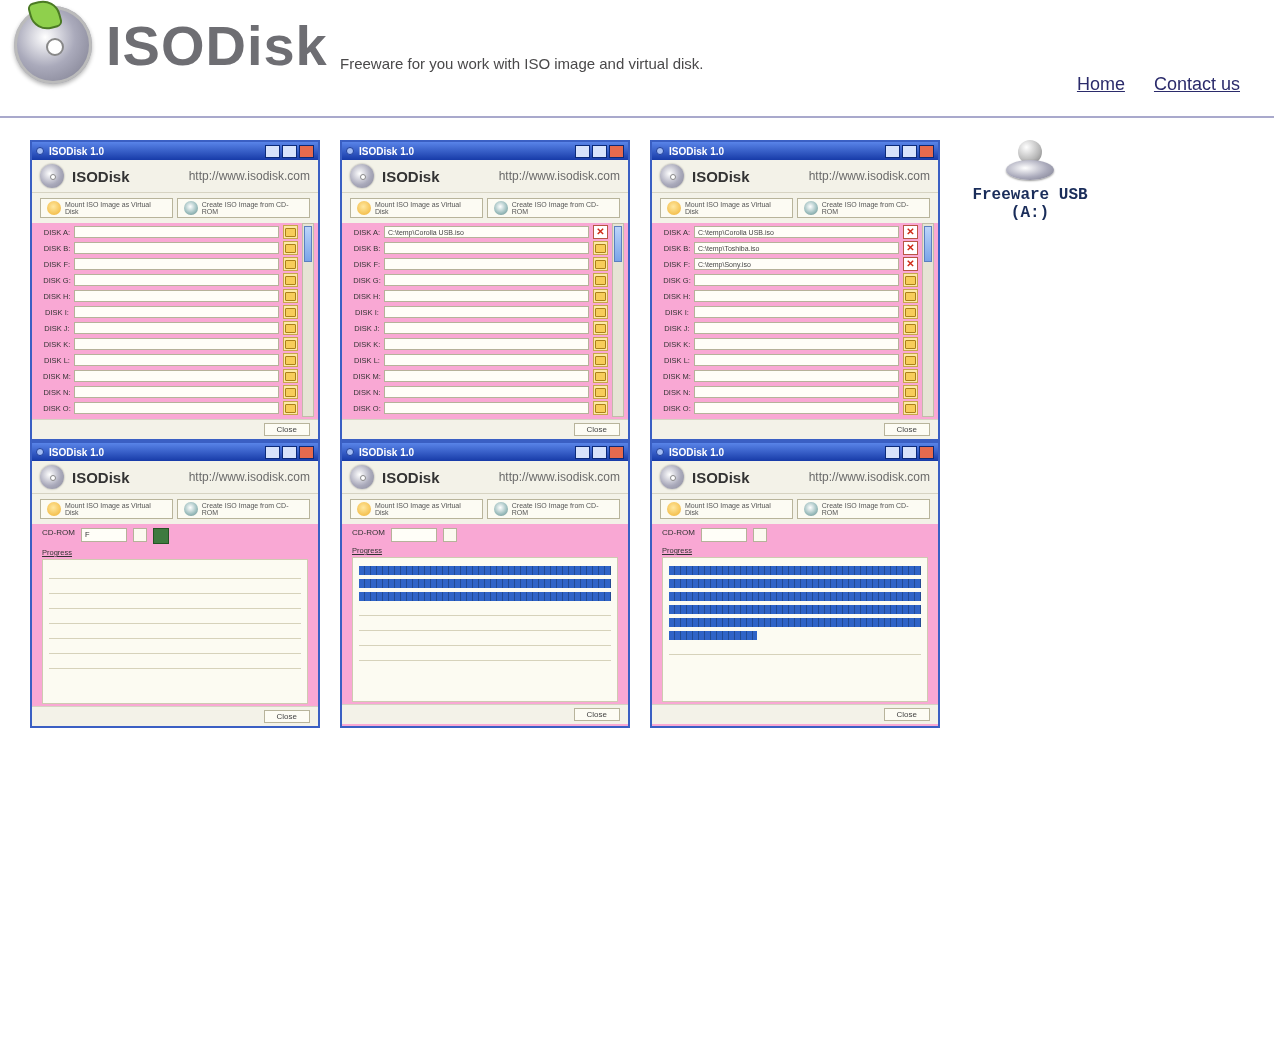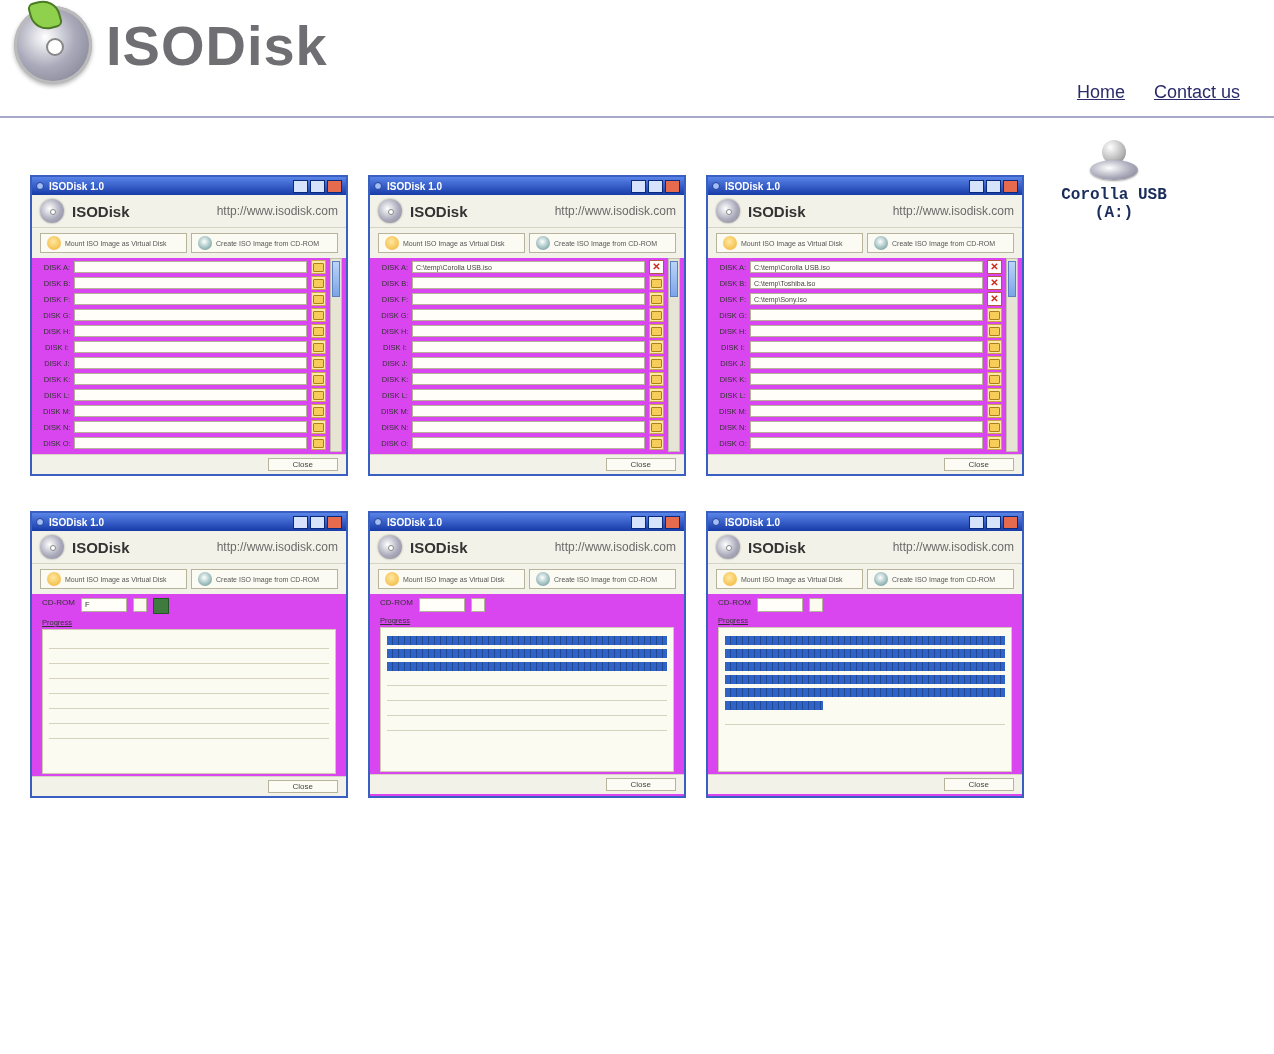--- a/index.html
+++ b/index.html
@@ -50,45 +50,44 @@
     letter-spacing: 1px;
   }
   .tagline {
     position: absolute;
     left: 340px; top: 55px;
     font-size: 15px;
     color: #4a494a;
   }
   .nav-links {
     position: absolute;
-    right: 34px; top: 82px;
+    right: 34px; top: 74px;
     font-size: 18px;
   }
   .nav-links a {
     color: #2b2b6b;
     text-decoration: underline;
     margin-left: 24px;
   }
   
   .content { padding: 22px 30px; }
   .section-title {
     font-size: 25px;
     font-weight: bold;
     color: #2b2b2b;
     margin: 12px 0 14px 0;
   }
   .row { display: flex; gap: 20px; align-items: flex-start; }
   
   .shot {
-    width: 318px;
+    width: 290px;
     border: 2px solid #3a5fc3;
-    background: #d946ef;
+    background: #f9a8d4;
     font-size: 9px;
     color: #333;
-    margin-top: 35px;
   }
   .titlebar {
     height: 18px;
     background: linear-gradient(#5984e8, #173ba8);
     display: flex; align-items: center;
     padding: 0 4px;
     color: #fff; font-weight: bold;
     font-size: 10px;
   }
   .titlebar .tdot {
@@ -187,21 +186,21 @@
     border: 1px solid #5b7fc1;
   }
   .shot-ftr {
     border-top: 1px solid #d6d3c2;
     padding: 3px 8px;
     display: flex; justify-content: flex-end;
     background: #f3f2e8;
   }
   .ftr-btn {
     border: 1px solid #b8b49b; background: #fdfcf4;
-    font-size: 8px; padding: 1px 24px; color: #444;
+    font-size: 8px; padding: 1px 12px; color: #444;
   }
   
   .create-body { padding: 4px 10px 2px 10px; }
   .cd-row { display: flex; align-items: flex-start; gap: 6px; font-size: 8px; margin-bottom: 4px; }
   .cd-sel {
     width: 46px; height: 14px; border: 1px solid #b6b29a; background: #fffef8;
     font-size: 7.5px; padding: 0 3px; line-height: 12px;
   }
   .cd-dash {
     width: 14px; height: 14px;
@@ -249,20 +248,21 @@
 </head>
 <body>
 
 <div class="site-header">
   <div class="logo-wrap">
     <div class="logo-disc">
       <div class="logo-leaf"></div>
     </div>
     <div class="site-title">ISODisk</div>
   </div>
+  <div class="tagline">Freeware for you work with ISO image and virtual disk.</div>
   <div class="nav-links">
     <a href="#">Home</a>
     <a href="#">Contact us</a>
   </div>
 </div>
 
 <div class="content">
 
 
   <div class="row">
@@ -551,21 +551,21 @@
     <div class="shot-ftr">
     <div class="ftr-btn">Close</div>
   </div>
   </div>
       </div>
     <div class="usb-block">
       <div class="usb-icon">
         <div class="usb-ball"></div>
         <div class="usb-disc"></div>
       </div>
-      <div>Corolla USB</div>
+      <div>Freeware USB</div>
       <div>(A:)</div>
     </div>
   </div>
 
 
   <div class="row">
     <div id="create-shots" style="display: flex; gap: 20px;">
         <div class="shot">
     <div class="titlebar">
     <span class="tdot"></span>

